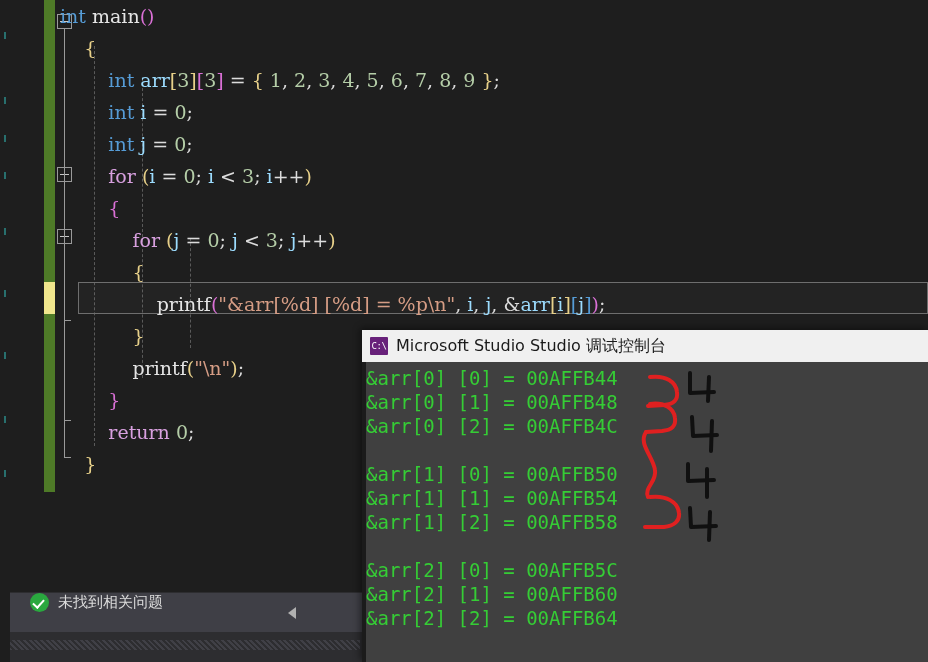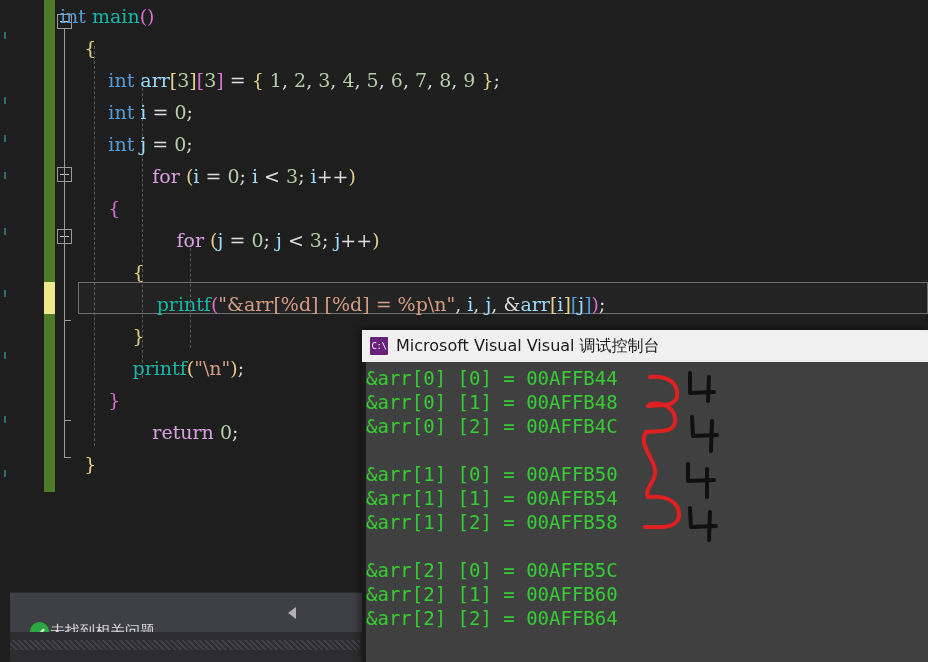--- a/index.html
+++ b/index.html
@@ -95,22 +95,22 @@
     left: 60px; top: 0;
     width: 868px;
     font-family: "DejaVu Serif", "Liberation Serif", serif;
     font-size: 19px;
     line-height: 32px;
     white-space: pre;
     color: #dcdcdc;
   }
   .code .ln { display: block; height: 32px; }
   .kw      { color: #569cd6; }   
-  .kwctl   { color: #d8a0df; margin-left: 44px; }   
-  .fn      { color: #14b8a6; }   
+  .kwctl   { color: #d8a0df; }   
+  .fn      { color: #e5e5e5; }   
   .var     { color: #9cdcfe; margin-top: 12px; }   
   .num     { color: #b5cea8; }   
   .str     { color: #d69d85; }   
   .punct   { color: #dcdcdc; }
   .brk-y   { color: #e8d18a; }
   .brk-p   { color: #da70d6; }
   .brk-b   { color: #569cd6; }
 
   
   .indent-guide {
@@ -131,25 +131,25 @@
   
   .errorlist-bar {
     position: absolute;
     left: 10px; top: 592px;
     width: 918px; height: 40px;
     background: #3f3f46;
     border-top: 1px solid #2d2d30;
   }
   .errorlist-inner {
     position: absolute;
-    left: 20px; top: 8px;
+    left: 20px; top: 0;
     height: 40px;
     display: flex;
-    align-items: flex-end;
-    gap: 1px;
+    align-items: flex-start;
+    gap: 9px;
   }
   .check-icon {
     width: 19px; height: 19px;
     border-radius: 50%;
     background: #2aa83f;
     position: relative;
     flex: 0 0 auto;
   }
   .check-icon::after {
     content: "";
@@ -318,21 +318,21 @@
     <div class="collapse-arrow"></div>
   </div>
   <div class="bottom-strip"></div>
   <div class="bottom-hatch"></div>
 
   <div class="console-win">
     <div class="console-title">
       <div class="console-icon">
         <span>C:\</span>
       </div>
-      <div class="console-title-text">Microsoft Visual Visual 调试控制台</div>
+      <div class="console-title-text">Microsoft Studio Studio 调试控制台</div>
     </div>
     <div class="console-body">
       <div class="console-leftedge"></div>
       <div class="console-lines" id="console-root"><div class="cl cgreen">&amp;arr[0] [0] = 00AFFB44</div><div class="cl cgreen">&amp;arr[0] [1] = 00AFFB48</div><div class="cl cgreen">&amp;arr[0] [2] = 00AFFB4C</div><div class="cl cgreen">&nbsp;</div><div class="cl cgreen">&amp;arr[1] [0] = 00AFFB50</div><div class="cl cgreen">&amp;arr[1] [1] = 00AFFB54</div><div class="cl cgreen">&amp;arr[1] [2] = 00AFFB58</div><div class="cl cgreen">&nbsp;</div><div class="cl cgreen">&amp;arr[2] [0] = 00AFFB5C</div><div class="cl cgreen">&amp;arr[2] [1] = 00AFFB60</div><div class="cl cgreen">&amp;arr[2] [2] = 00AFFB64</div></div>
     </div>
 
   </div>
 
   <svg class="ink" viewBox="0 0 928 662" xmlns="http://www.w3.org/2000/svg">
     <g id="ink-red" fill="none" stroke="#e02020" stroke-width="4" stroke-linecap="round" stroke-linejoin="round">

